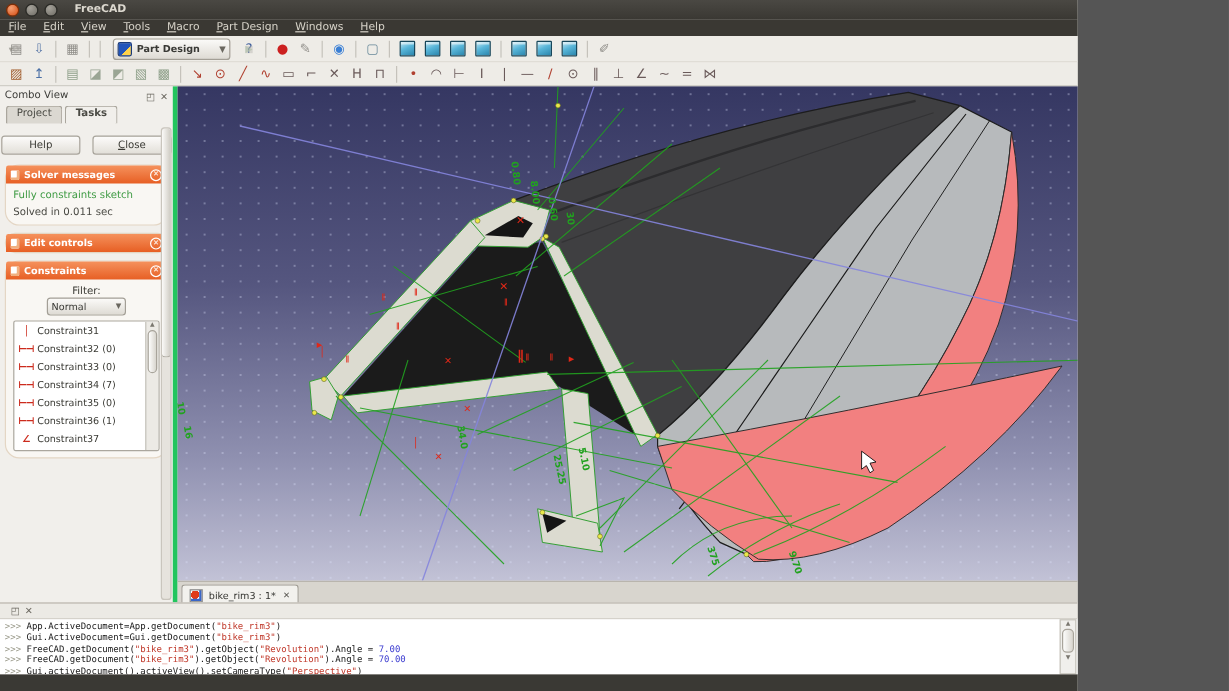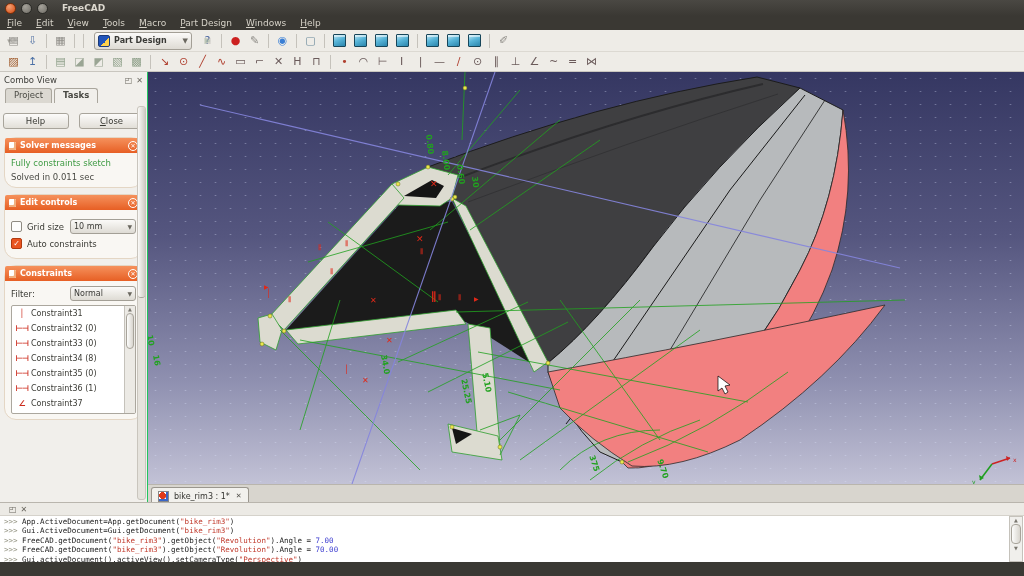--- a/index.html
+++ b/index.html
@@ -1,16 +1,16 @@
 <!DOCTYPE html>
 <html><head>
 <meta charset="utf-8">
 <style>
   html,body{margin:0;padding:0;background:#555;}
-  .screen{position:relative;width:1024px;height:576px;overflow:hidden;
+  .screen{position:relative;width:898px;height:576px;overflow:hidden;
     font-family:"DejaVu Sans",sans-serif;background:#edebe7;font-size:9px;color:#2e2d2a;}
   
   .titlebar{position:absolute;left:0;top:0;width:1024px;height:16px;background:linear-gradient(#4a4843,#3a3833);display:flex;align-items:center;}
   .wbtn{width:9px;height:9px;border-radius:50%;margin-left:5px;border:1px solid #2a2a26;background:radial-gradient(circle at 35% 30%,#a5a29a,#6e6b64);}
   .wbtn.close{background:radial-gradient(circle at 35% 30%,#f5a074,#d34c12);border-color:#7e2d06;}
   .wtitle{color:#dcd8cf;font-weight:bold;font-size:9px;margin-left:14px;}
   .menubar{position:absolute;left:0;top:16px;width:1024px;height:14px;background:#3a3833;display:flex;align-items:center;}
   .mitem{color:#d6d2c8;padding:0 7px;font-size:9px;cursor:default;}
   .mitem u{text-decoration:underline;}
   
@@ -22,21 +22,21 @@
   .tbtn.dim{opacity:.45;}
   .tsep{width:1px;height:14px;background:#c5c2bb;margin:0 4px;}
   .cube{width:11px;height:11px;margin:2px 4px;border:1px solid #17465a;border-radius:1px;
     background:linear-gradient(155deg,#bfe4f2 0%,#59b6d9 45%,#2b86ad 100%);box-shadow:inset 0 2px 0 rgba(255,255,255,.5);}
   .wbsel{display:flex;align-items:center;height:16px;width:90px;margin:0 6px;padding:0 3px;
     background:linear-gradient(#fbfaf8,#dedbd4);border:1px solid #a39f96;border-radius:3px;}
   .wbico{width:10px;height:10px;border-radius:2px;margin-right:4px;background:linear-gradient(135deg,#2255bb 60%,#ffd24a 60%);border:1px solid #1a3a7a;}
   .wbsel .lbl{flex:1;font-size:8px;font-weight:bold;color:#3a3a36;}
   .wbsel .arr{font-size:7px;color:#6a675f;}
   
-  .panel{position:absolute;left:0;top:72px;width:148px;height:430px;background:#f1efeb;border-right:1px solid #22c55e;box-sizing:border-box;}
+  .panel{position:absolute;left:0;top:72px;width:148px;height:430px;background:#f1efeb;border-right:4px solid #22c55e;box-sizing:border-box;}
   .phead{height:16px;display:flex;align-items:center;padding:0 4px;font-size:8.5px;color:#3c3c38;}
   .phead .sp{flex:1;}
   .phico{font-size:8px;color:#6a675f;margin-left:4px;}
   .ptabs{height:16px;display:flex;padding-left:5px;}
   .ptab{padding:1px 8px 0;font-size:8.5px;border:1px solid #aaa69d;border-bottom:none;border-radius:3px 3px 0 0;background:#dbd8d1;color:#4a4a44;margin-right:2px;height:15px;box-sizing:border-box;}
   .ptab.active{background:#f1efeb;font-weight:bold;}
   .btnrow{display:flex;justify-content:center;gap:10px;margin:9px 0 8px;}
   .pbtn{min-width:48px;text-align:center;padding:2px 8px;font-size:8.5px;background:linear-gradient(#fcfbfa,#e2dfd8);border:1px solid #a8a49b;border-radius:3px;color:#3a3a34;}
   .pbtn.ufirst{display:inline-block;}
   .pbtn.ufirst::first-letter{text-decoration:underline;}
@@ -224,44 +224,30 @@
         <div class="note">Solved in 0.011 sec</div>
       </div>
     </div>
 
     <div class="sect">
       <div class="shead">
         <span class="nicon"></span>
         <span class="tt">Edit controls</span>
         <span class="xcirc">✕</span>
       </div>
-      <div class="sbody">
-        <div class="crow">
-          <span class="cbox"></span>
-          <span class="clab">Grid size</span>
-          <span class="sel">
-            <span class="lbl">10 mm</span>
-            <span class="arr">▼</span>
-          </span>
-        </div>
-        <div class="crow">
-          <span class="cbox on">✓</span>
-          <span class="clab">Auto constraints</span>
-        </div>
-      </div>
     </div>
 
     <div class="sect">
       <div class="shead">
         <span class="nicon"></span>
         <span class="tt">Constraints</span>
         <span class="xcirc">✕</span>
       </div>
       <div class="sbody">
-        <div class="crow" style="margin-top:0;">
+        <div class="crow" style="margin-top:0;flex-direction:column;">
           <span class="clab">Filter:</span>
           <span class="sel">
             <span class="lbl">Normal</span>
             <span class="arr">▼</span>
           </span>
         </div>
         <div class="listbox" id="constraint-list">
           <div class="lsb">▲<div class="th"></div></div>
         <div class="litem">
               <span class="licon">│</span>
@@ -270,21 +256,21 @@
             <div class="litem">
               <span class="licon">⊢⊣</span>
               <span class="llab">Constraint32 (0)</span>
             </div>
             <div class="litem">
               <span class="licon">⊢⊣</span>
               <span class="llab">Constraint33 (0)</span>
             </div>
             <div class="litem">
               <span class="licon">⊢⊣</span>
-              <span class="llab">Constraint34 (8)</span>
+              <span class="llab">Constraint34 (7)</span>
             </div>
             <div class="litem">
               <span class="licon">⊢⊣</span>
               <span class="llab">Constraint35 (0)</span>
             </div>
             <div class="litem">
               <span class="licon">⊢⊣</span>
               <span class="llab">Constraint36 (1)</span>
             </div>
             <div class="litem">

